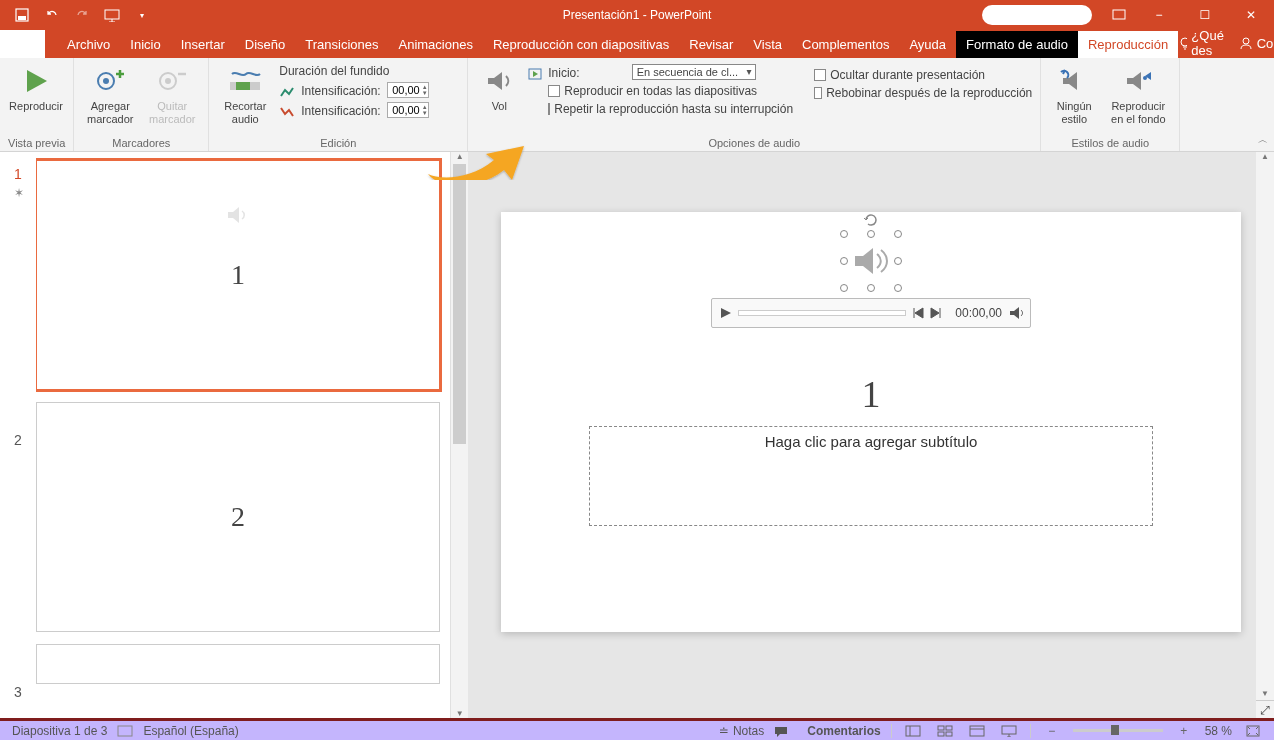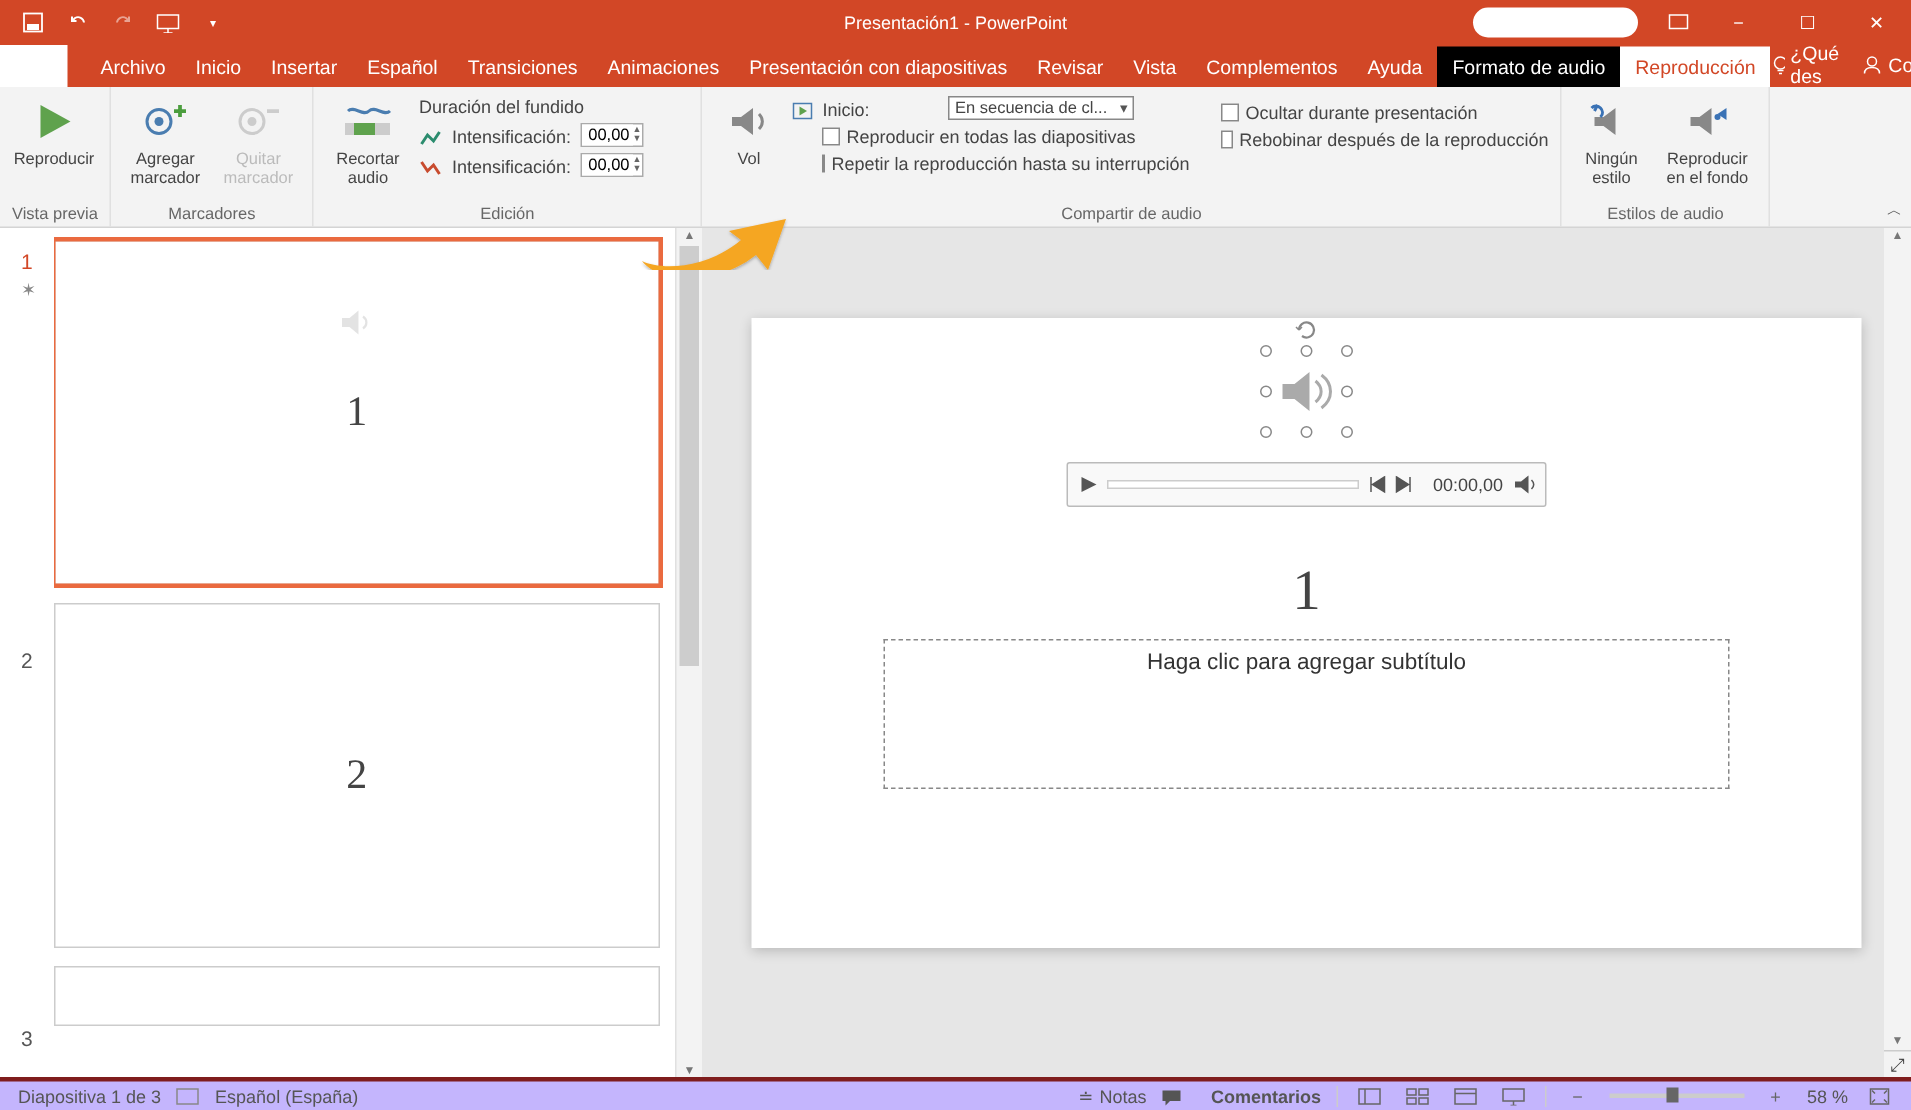--- a/index.html
+++ b/index.html
@@ -128,24 +128,24 @@
     <div class="winbtn">☐</div>
     <div class="winbtn">✕</div>
   </div>
 </div>
 
 <div class="tabrow">
   <div class="tabs">
     <div class="tab">Archivo</div>
     <div class="tab">Inicio</div>
     <div class="tab">Insertar</div>
-    <div class="tab">Español</div>
+    <div class="tab">Diseño</div>
     <div class="tab">Transiciones</div>
     <div class="tab">Animaciones</div>
-    <div class="tab">Presentación con diapositivas</div>
+    <div class="tab">Reproducción con diapositivas</div>
     <div class="tab">Revisar</div>
     <div class="tab">Vista</div>
     <div class="tab">Complementos</div>
     <div class="tab">Ayuda</div>
     <div class="tab context">Formato de audio</div>
     <div class="tab active">Reproducción</div>
   </div>
   <div class="tabrow-right">
     <div class="item">
       <svg width="14" height="14">
@@ -293,21 +293,21 @@
         <div class="chk">
             <span class="box"></span>
             <span>Ocultar durante presentación</span>
           </div>
         <div class="chk">
             <span class="box"></span>
             <span>Rebobinar después de la reproducción</span>
           </div>
       </div>
     </div>
-    <div class="group-label">Compartir de audio</div>
+    <div class="group-label">Opciones de audio</div>
   </div>
 
   <div class="group">
     <div class="group-body">
       <div class="bigbtn" style="width:50px;">
         <div class="iconbig">
             <svg width="30" height="26">
               <path d="M4 10h6l8-6v18l-8-6H4z" fill="#888"></path>
               <path d="M2 4c4-4 10 2 6 6" fill="none" stroke="#3a72b5" stroke-width="2"></path>
               <path d="M6 2L4 6" stroke="#3a72b5" stroke-width="2"></path>
@@ -387,21 +387,21 @@
           <span class="hndl l"></span>
             <span class="hndl r"></span>
           <span class="hndl bl"></span>
             <span class="hndl b"></span>
             <span class="hndl br"></span>
           <svg width="40" height="34">
               <path d="M4 12h8l10-8v26l-10-8H4z" fill="#aaa"></path>
               <path d="M26 10c5 4 5 10 0 14M30 6c8 6 8 16 0 22" fill="none" stroke="#aaa" stroke-width="2"></path>
             </svg>
         </div>
-        <div class="player" style="margin-top:20px;">
+        <div class="player" style="margin-top:10px;">
           <span>
               <svg width="14" height="14">
                 <path d="M3 2l10 5-10 5z" fill="#555"></path>
               </svg>
             </span>
           <div class="seek"></div>
           <span>
               <svg width="12" height="12">
                 <path d="M11 1L3 6l8 5zM2 1v10" fill="#555" stroke="#555"></path>
               </svg>

